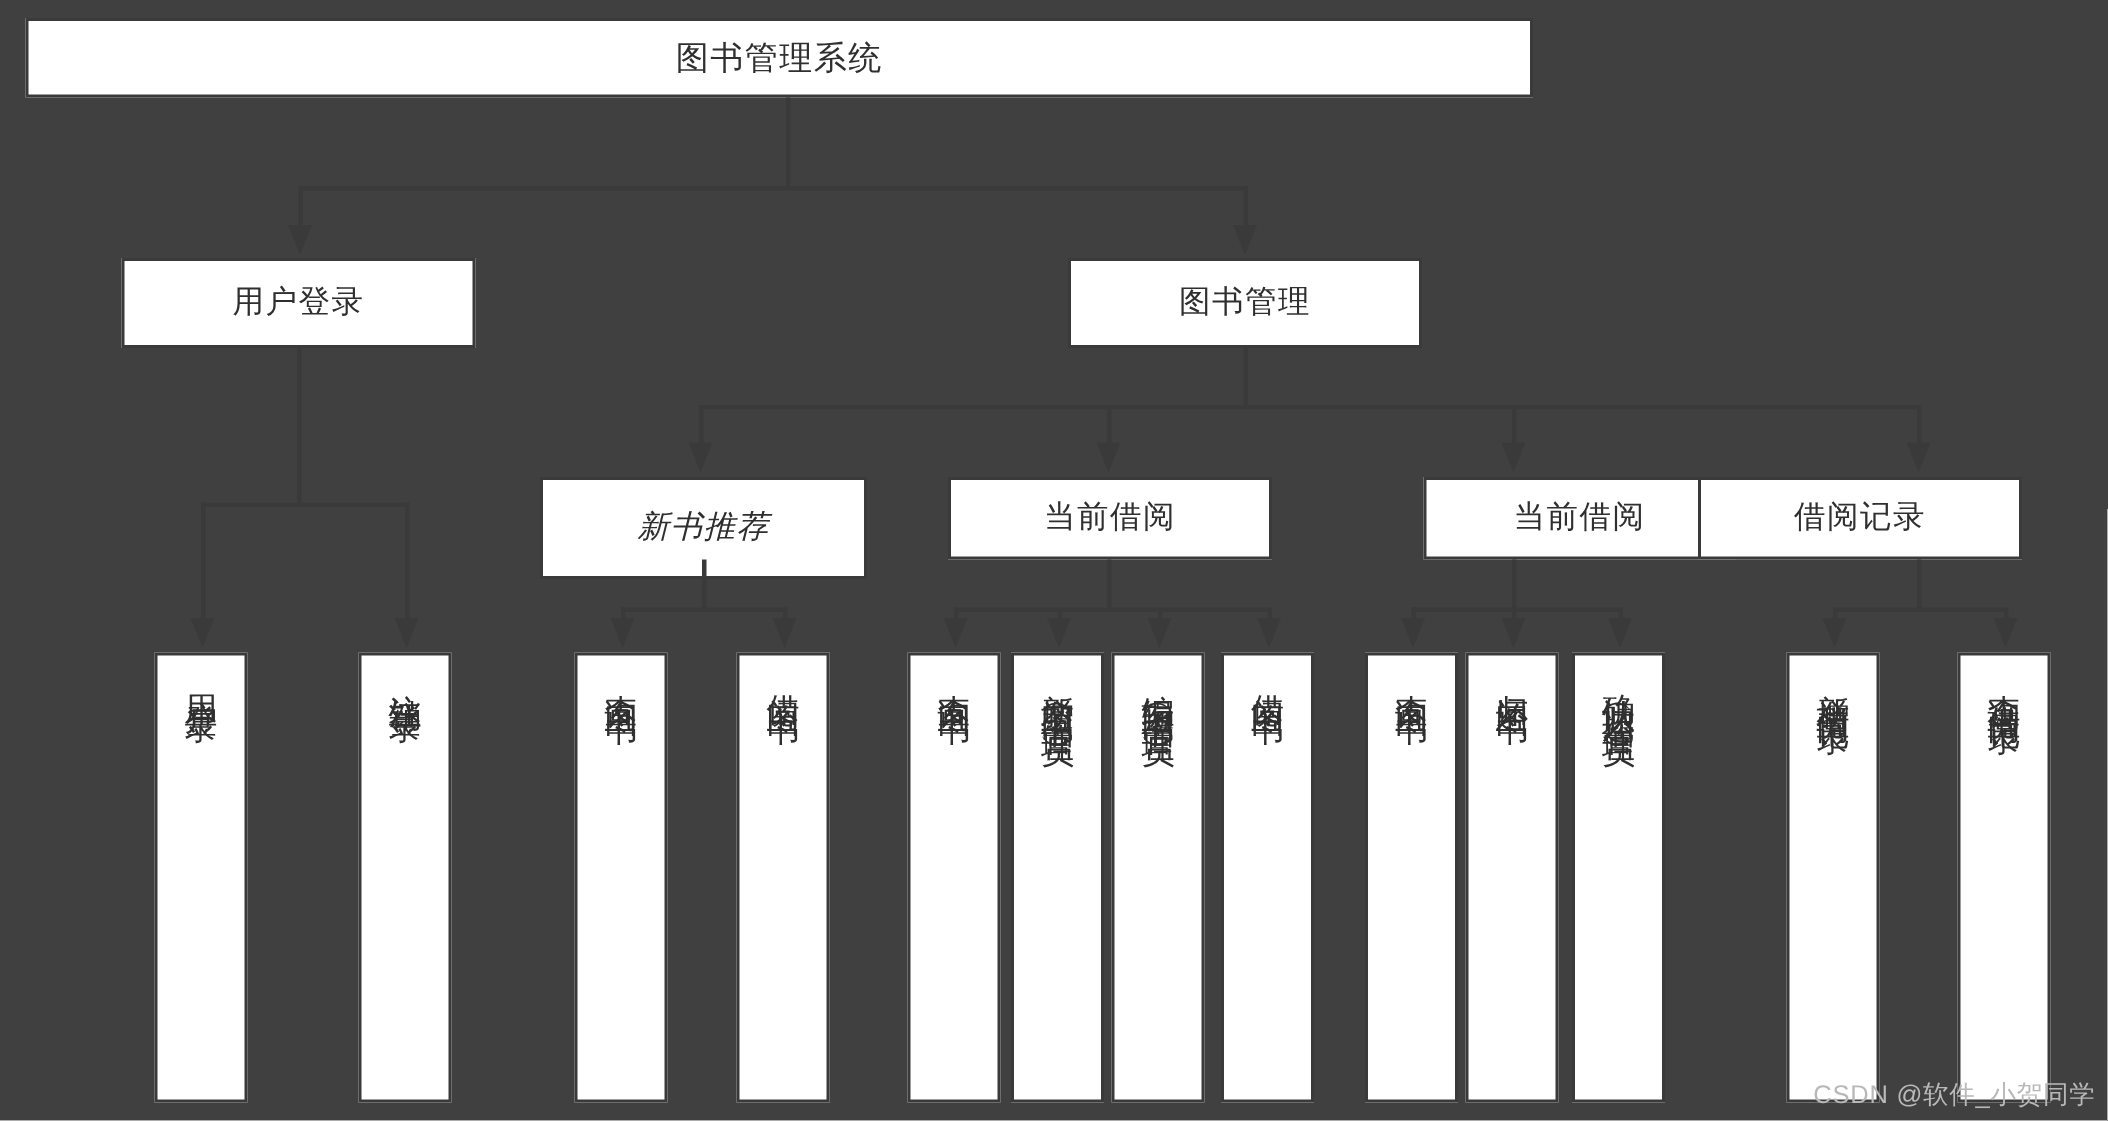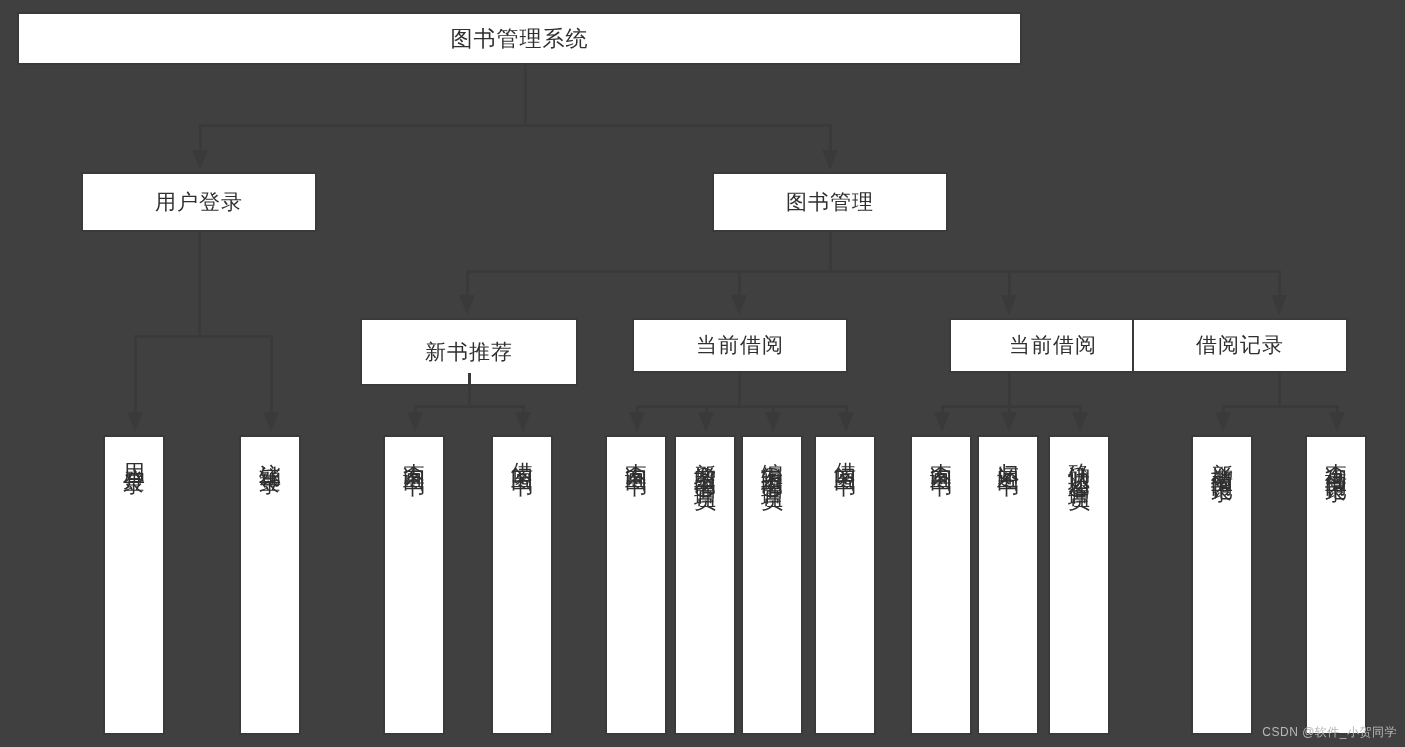--- a/index.html
+++ b/index.html
@@ -69,21 +69,21 @@
     border-left:8px solid transparent;
     border-right:8px solid transparent;
     border-top:20px solid #3a3a3a;
   }
 
   
   #watermark{
     position:absolute;
     right:8px;
     bottom:6px;
-    font-size:12px;
+    font-size:17px;
     color:#b8b8b8;
     letter-spacing:0.5px;
     white-space:nowrap;
     user-select:none;
   }
 </style>
 </head>
 <body>
 
 <div id="canvas">
@@ -118,21 +118,21 @@
   <div class="hline" style="left:466px; top:270px; width:814px;"></div>
   <div class="vline" style="left:466px; top:270px; height:30px;"></div>
   <div class="arrow" style="left:459px; top:295px;"></div>
   <div class="vline" style="left:738px; top:270px; height:30px;"></div>
   <div class="arrow" style="left:731px; top:295px;"></div>
   <div class="vline" style="left:1008px; top:270px; height:30px;"></div>
   <div class="arrow" style="left:1001px; top:295px;"></div>
   <div class="vline" style="left:1278px; top:270px; height:30px;"></div>
   <div class="arrow" style="left:1271px; top:295px;"></div>
 
-  <div class="node lvl3" style="left:360px; top:318px; width:218px; height:68px;">
+  <div class="node lvl3" style="left:360px; top:318px; width:218px; height:68px;font-style:italic;">
     <span class="label">新书推荐</span>
   </div>
   <div class="node lvl3" style="left:632px; top:318px; width:216px; height:55px;">
     <span class="label">当前借阅</span>
   </div>
   <div class="node lvl3" style="left:949px; top:318px; width:208px; height:55px;">
     <span class="label">当前借阅</span>
   </div>
   <div class="node lvl3" style="left:1132px; top:318px; width:216px; height:55px;">
     <span class="label">借阅记录</span>

